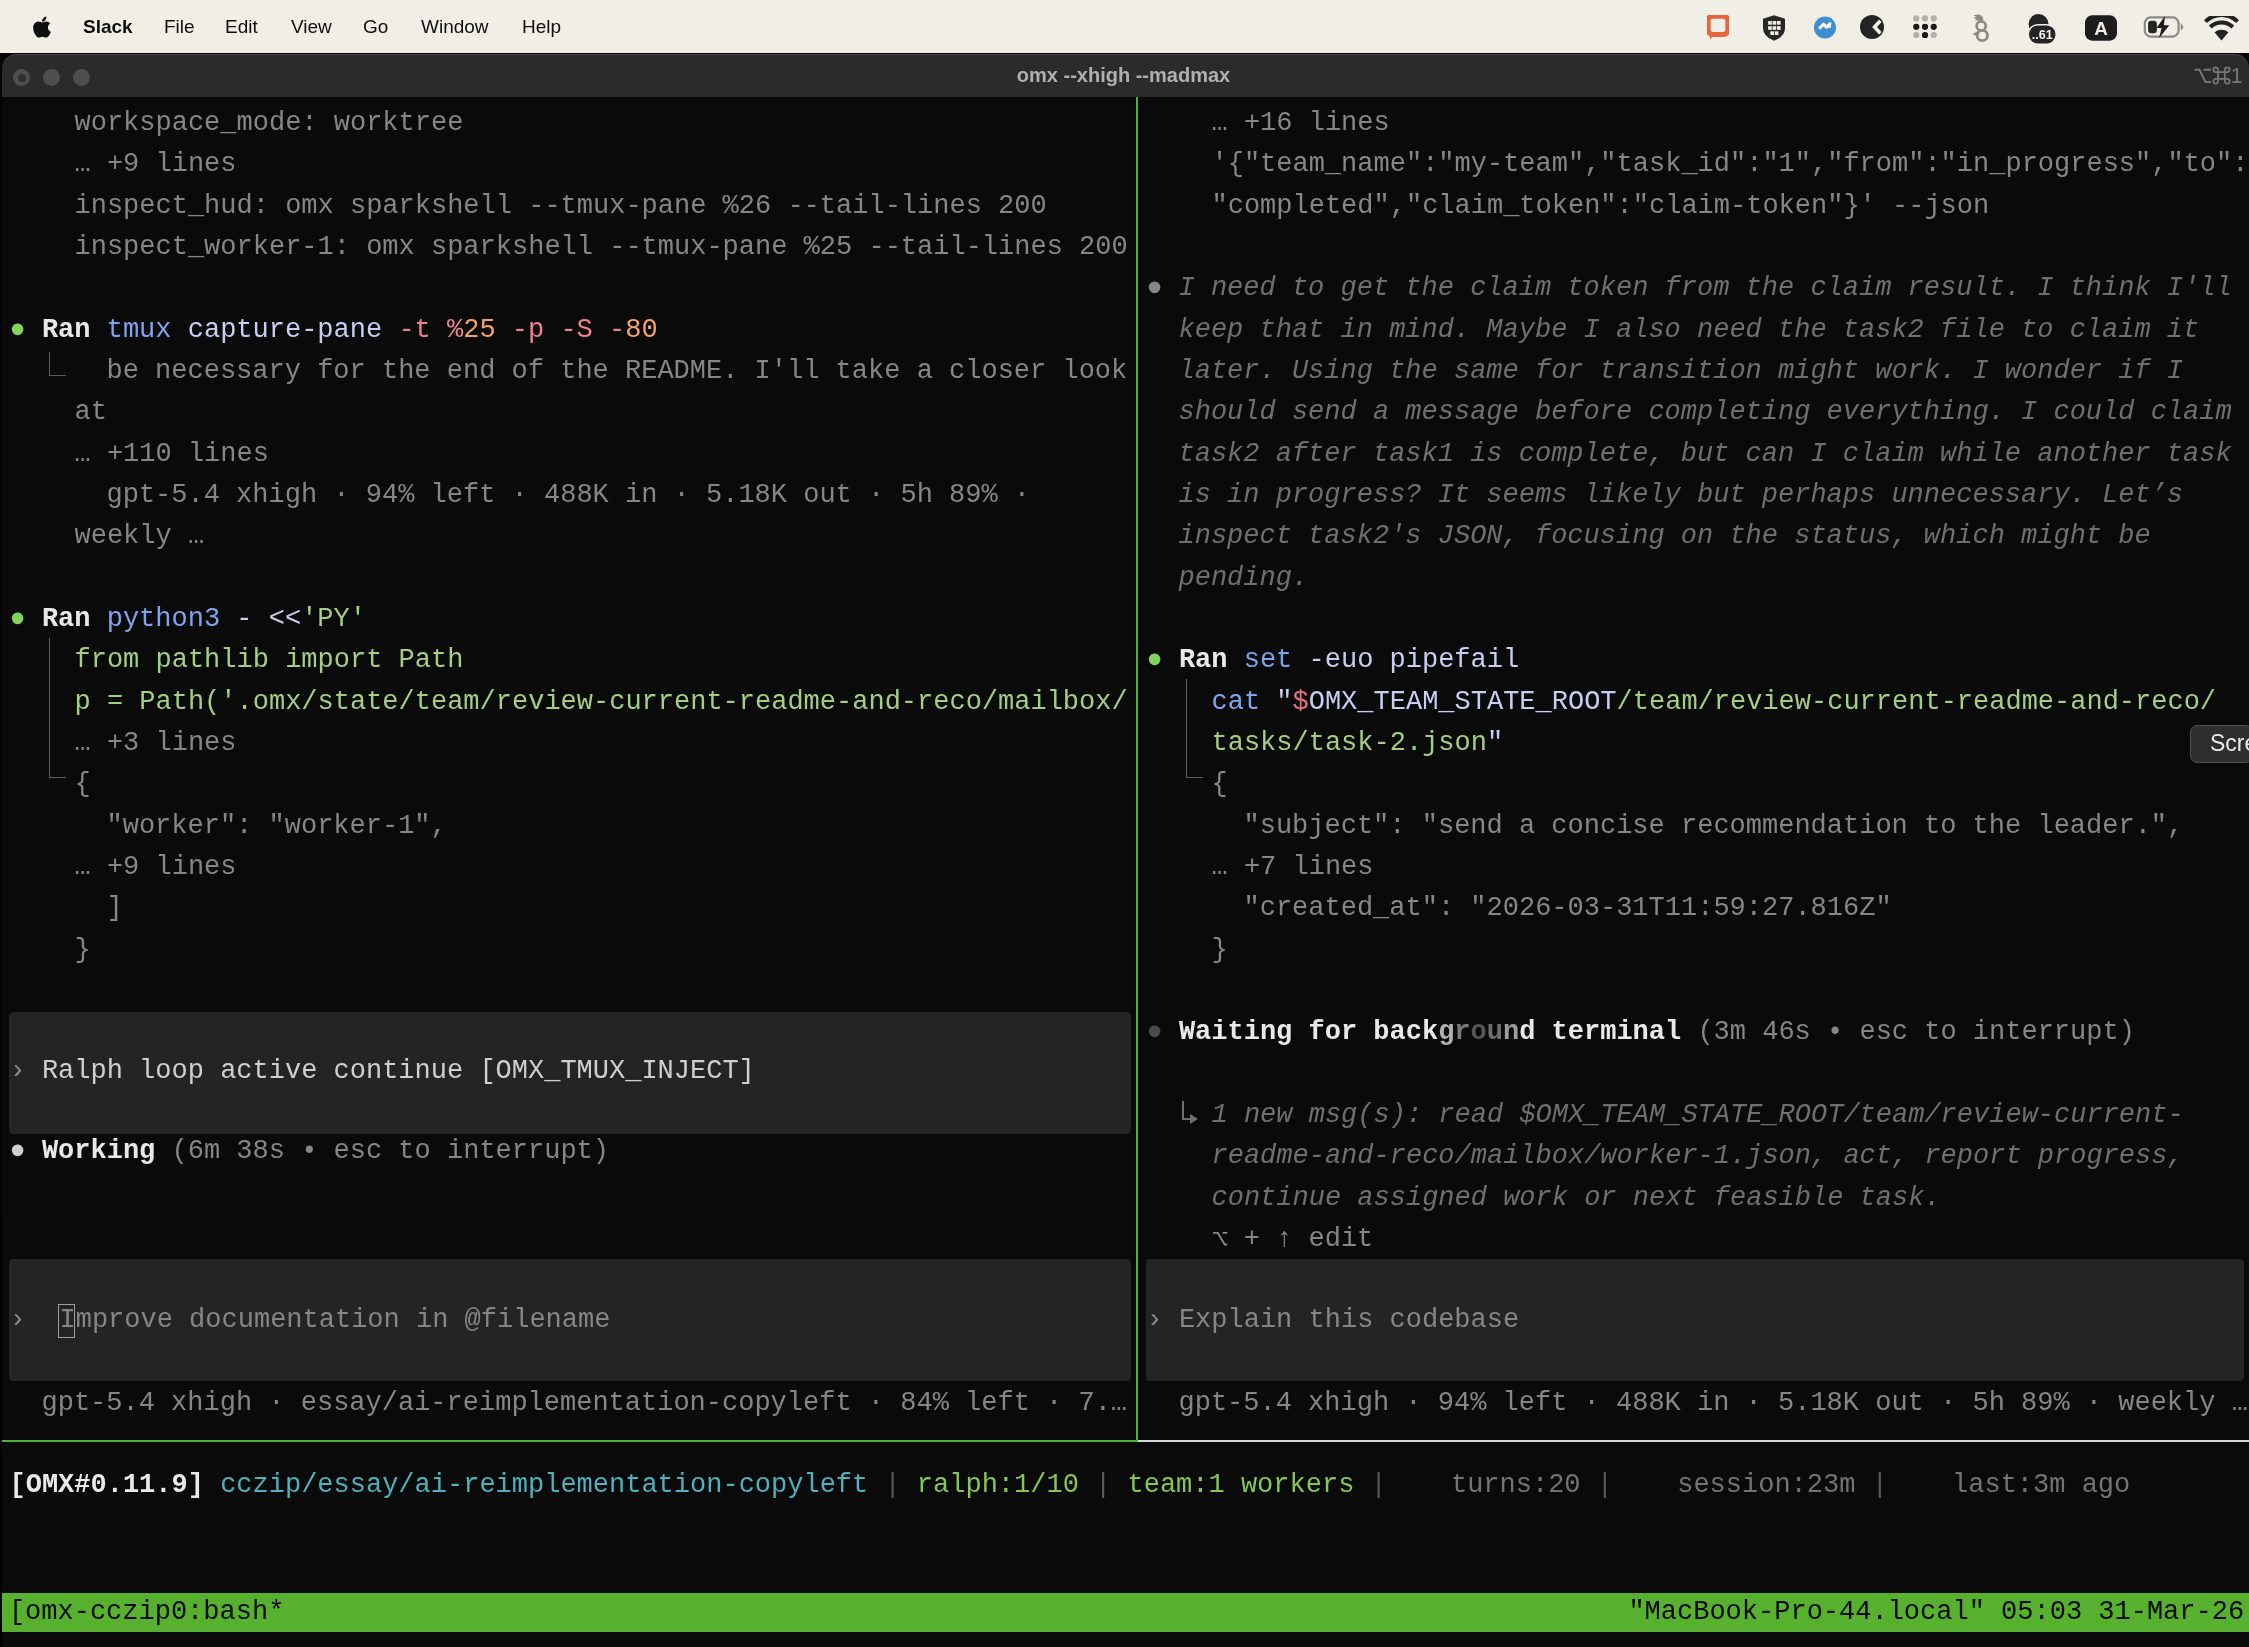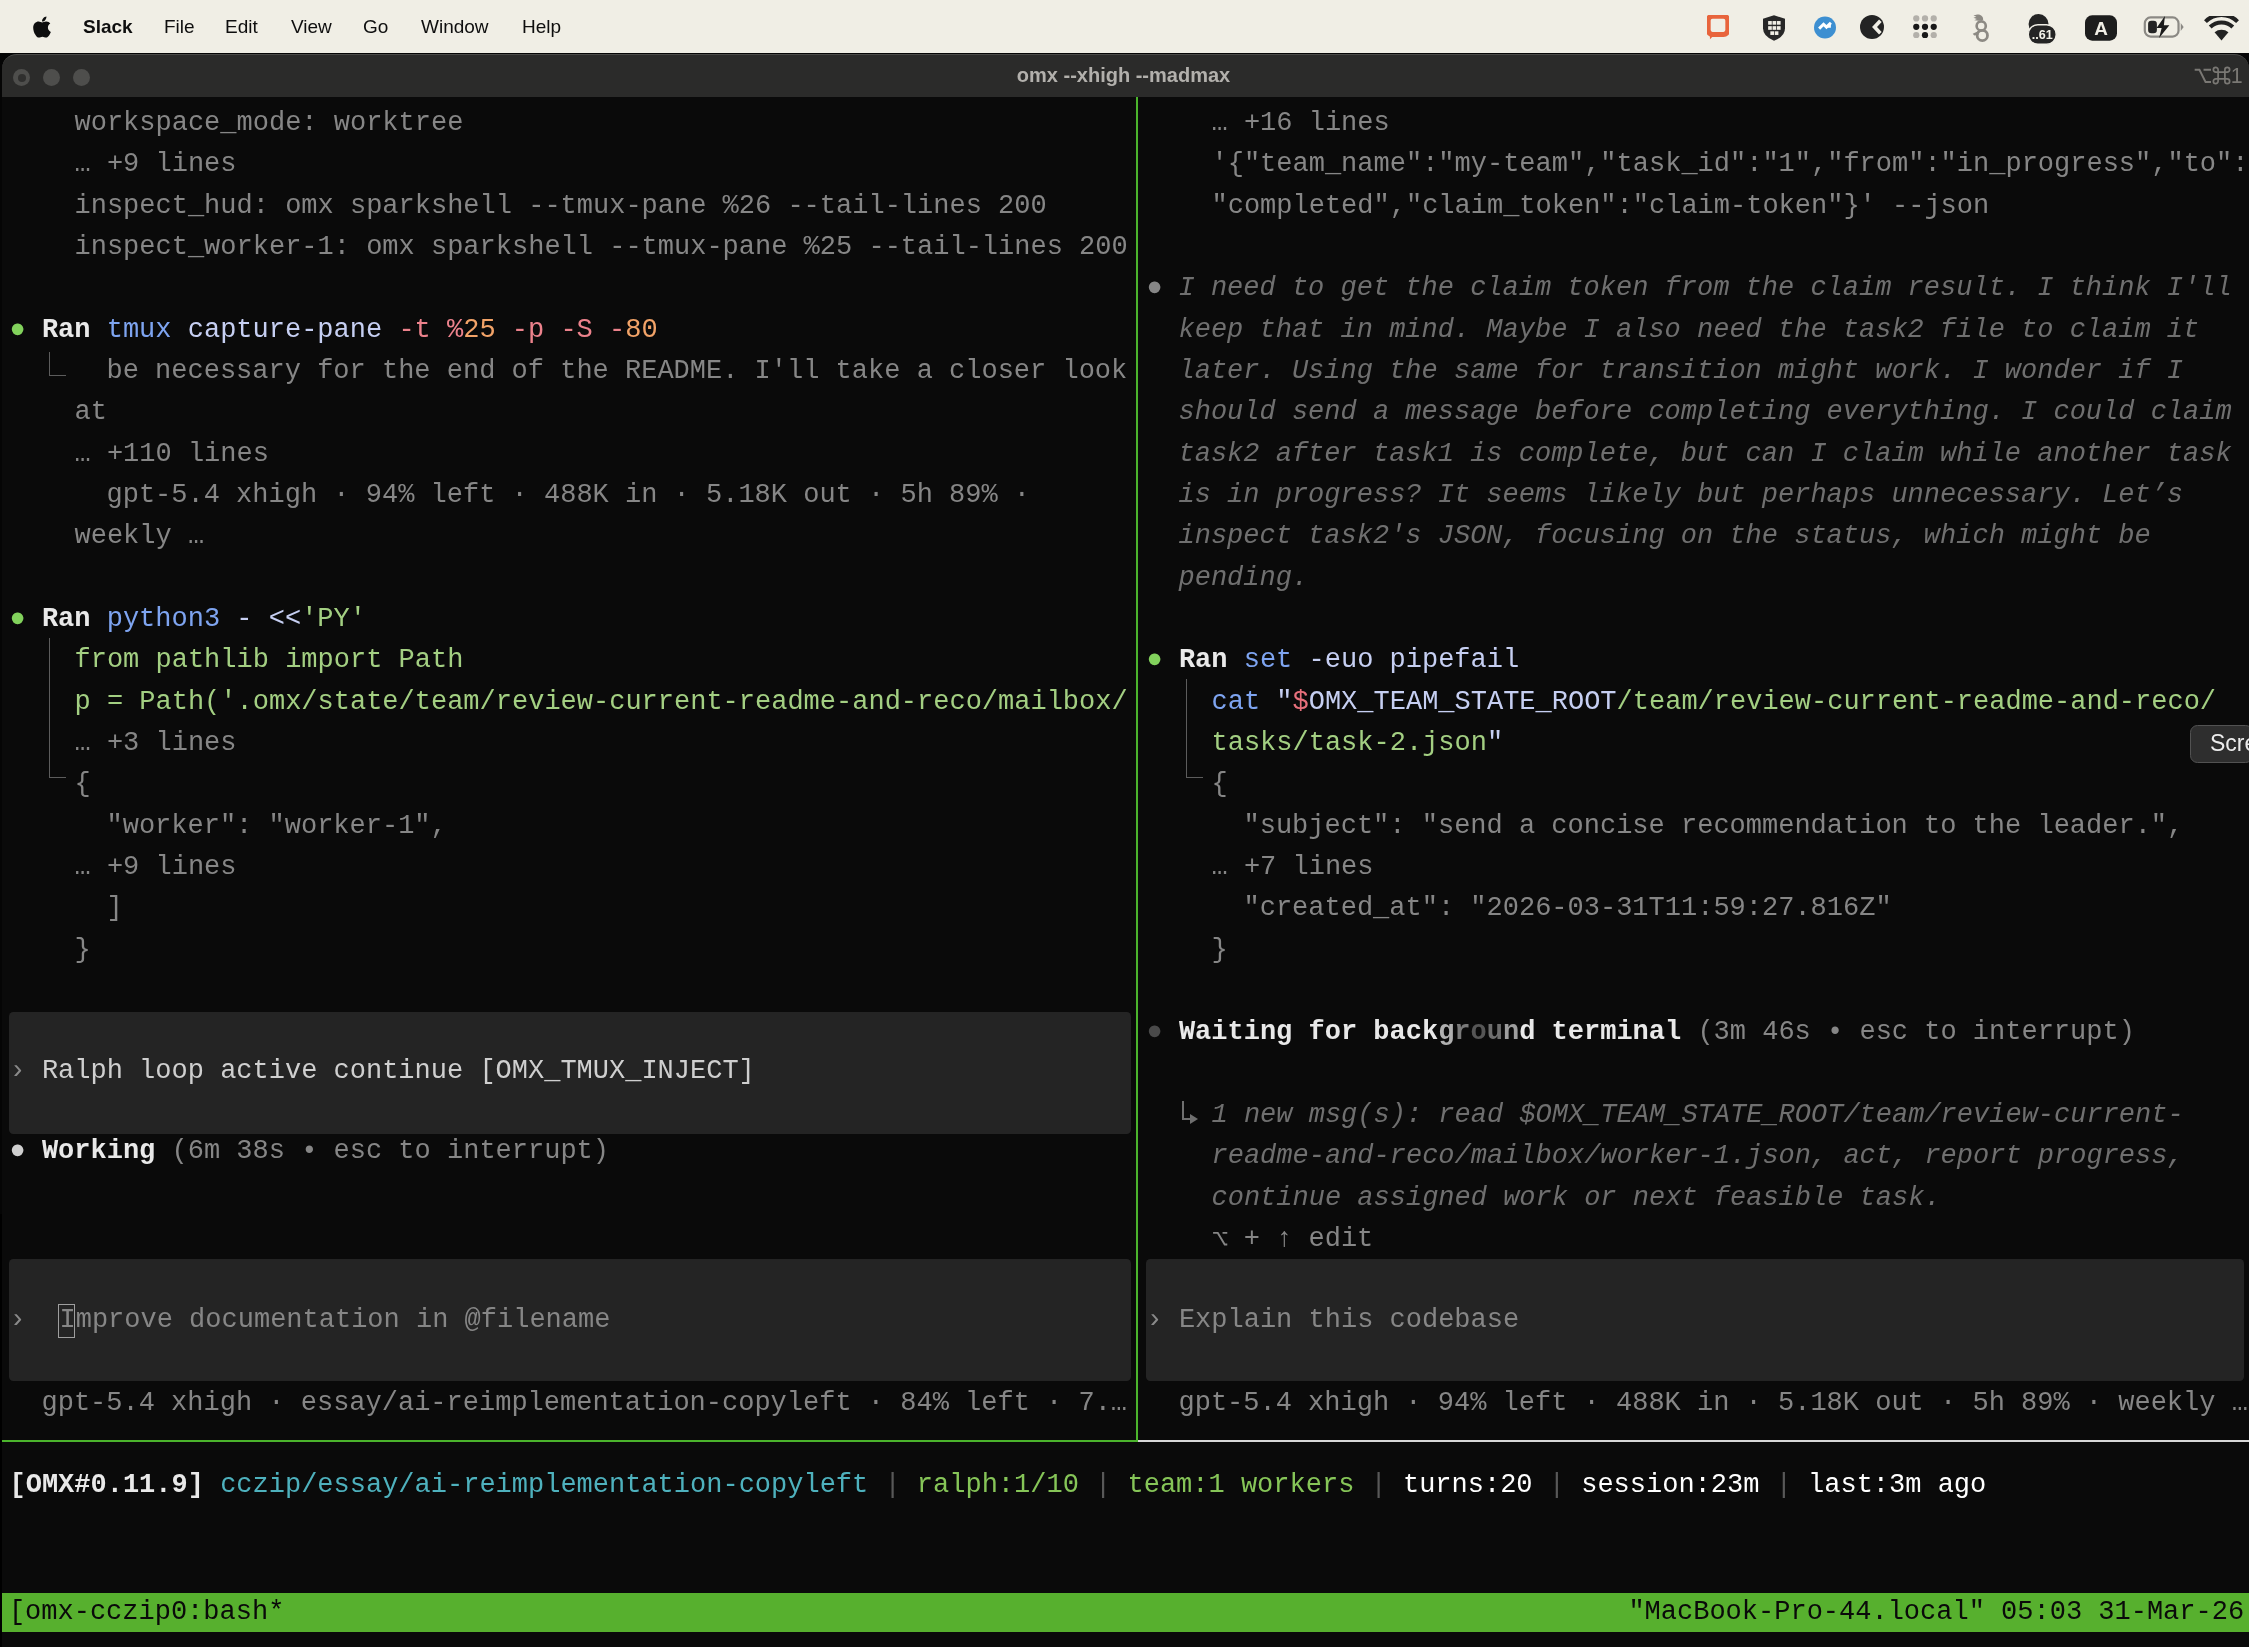--- a/index.html
+++ b/index.html
@@ -24,21 +24,21 @@
   .lv { color:#c6cff2; }
   .pk { color:#ec828c; }
   .or { color:#f2a368; }
   .rd { color:#e8707c; }
   .gr { color:#a3cf82; }
   .ln i.it { font-style:italic; color:#6f6f6f; }
   .dim { color:#8a8a8a; }
   .lt { color:#cfcfcf; }
   .cy { color:#4eb1bd; }
   .sg { color:#86c558; }
-  .sgr { color:#ffffff; }
+  .sgr { color:#737373;margin-left:48px; }
   .pi { color:#585858; }
   .box { position:absolute; background:#242424; border-radius:4.4px; }
   .conn { position:absolute; border-left:1.8px solid #5c5c5c; border-bottom:1.8px solid #5c5c5c; }
 </style></head>
 <body>
 <div id="screen">
   <div id="menubar">
     <svg class="mi" style="left:32px;top:14.8px" width="20" height="24" viewBox="0 0 384 512">
         <path fill="#0e0e0e" d="M318.7 268.7c-.2-36.7 16.4-64.4 50-84.8-18.8-26.9-47.2-41.7-84.7-44.6-35.5-2.7-74.3 20.7-88.5 20.7-15 0-49.4-19.7-76.4-19.7C63.3 141.2 4 184.8 4 273.5q0 39.3 14.4 81.2c12.8 36.7 59 126.7 107.2 125.2 25.2-.6 43-17.9 75.8-17.9 31.8 0 48.3 17.9 76.4 17.9 48.6-.7 90.4-82.5 102.6-119.3-65.2-30.7-61.7-90-61.7-91.9zm-56.6-164.2c27.3-32.4 24.8-61.9 24-72.5-24.1 1.4-52 16.4-67.9 34.9-17.5 19.8-27.8 44.3-25.6 71.9 26.1 2 49.9-11.4 69.5-34.3z"></path>
       </svg>

